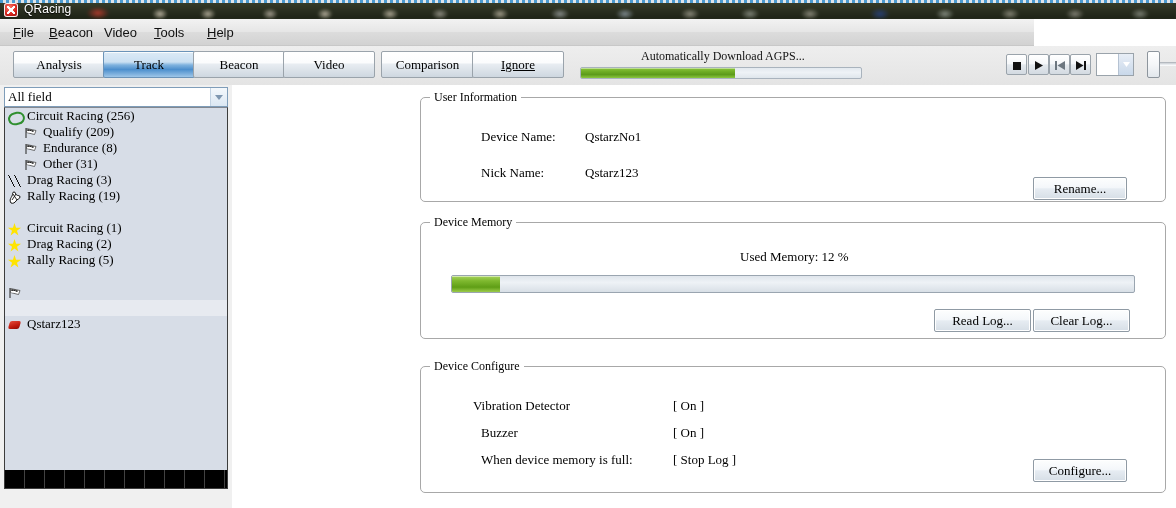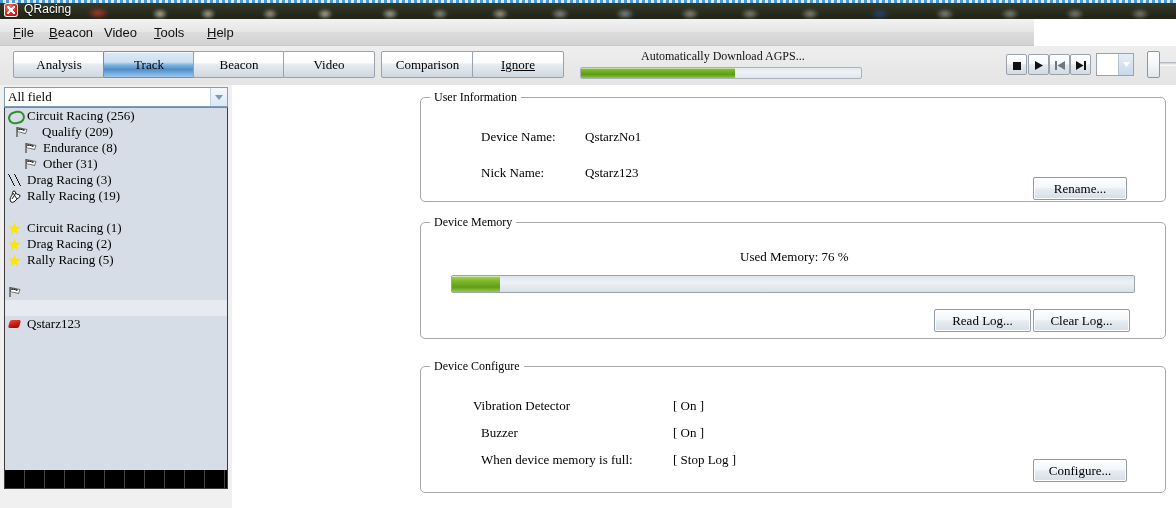--- a/index.html
+++ b/index.html
@@ -208,21 +208,21 @@
     position: absolute; left: 4px; top: 22px;
     width: 222px; height: 380px;
     background: #d7dde7;
     border: 1px solid #3c3c3c;
     border-top: 1px solid #828790;
     overflow: hidden;
   }
   .tree-row {
     position: relative;
     height: 16px;
-    display: flex; align-items: center;
+    display: flex; align-items: flex-end;
     font-family: "Liberation Serif", serif;
     font-size: 13px; color: #000;
     white-space: nowrap;
     cursor: default;
   }
   .tree-row.highlight { background: #e7eaf0; }
   .tree-row .ticon {
     width: 16px; height: 14px;
     margin-right: 4px;
     position: relative;
@@ -416,21 +416,21 @@
     </div>
 
     <div class="tree">
       <div id="tree-rows">
           <div class="tree-row" style="padding-left: 2px;">
             <span class="ticon">
               <span class="ic-circuit"></span>
             </span>
             <span>Circuit Racing (256)</span>
           </div>
-          <div class="tree-row" style="padding-left: 9px; gap: 8px;">
+          <div class="tree-row" style="padding-left: 18px;">
             <span class="ticon">
               <svg width="13" height="12" viewBox="0 0 13 12" style="position:absolute;left:1px;top:1px">
                 <path d="M2 11 L2 1" stroke="#333" stroke-width="1.1" fill="none"></path>
                 <path d="M2.5 1.5 L12 3.5 L10.5 7.5 L2.5 5.5 Z" fill="#fff" stroke="#333" stroke-width=".7"></path>
                 <rect x="3.2" y="2.3" width="2.2" height="1.6" fill="#222"></rect>
                 <rect x="7.4" y="3.2" width="2.2" height="1.6" fill="#222"></rect>
                 <rect x="5.3" y="3.8" width="2.2" height="1.6" fill="#fff"></rect>
                 <rect x="3.2" y="4.1" width="2.2" height="1.4" fill="#fff"></rect>
                 <rect x="5.4" y="2.6" width="2.1" height="1.4" fill="#222"></rect>
               </svg>
@@ -531,21 +531,21 @@
       <div class="gb-title">User Information</div>
       <div class="field-label" style="left:60px; top:31px;">Device Name:</div>
       <div class="field-value" style="left:164px; top:31px;">QstarzNo1</div>
       <div class="field-label" style="left:60px; top:67px;">Nick Name:</div>
       <div class="field-value" style="left:164px; top:67px;">Qstarz123</div>
       <div class="btn" style="left:612px; top:79px; width:92px;">Rename...</div>
     </div>
 
     <div class="groupbox" style="left:188px; top:137px; width:744px; height:115px;">
       <div class="gb-title">Device Memory</div>
-      <div class="mem-text" style="left:319px; top:26px;">Used Memory: 76 %</div>
+      <div class="mem-text" style="left:319px; top:26px;">Used Memory: 12 %</div>
       <div class="mem-bar" style="left:30px; top:52px; width:682px; height:16px;">
         <div class="mem-fill" id="mem-fill" style="width: 7%;"></div>
       </div>
       <div class="btn" style="left:513px; top:86px; width:95px;">Read Log...</div>
       <div class="btn" style="left:612px; top:86px; width:95px;">Clear Log...</div>
     </div>
 
     <div class="groupbox" style="left:188px; top:281px; width:744px; height:125px;">
       <div class="gb-title">Device Configure</div>
 

